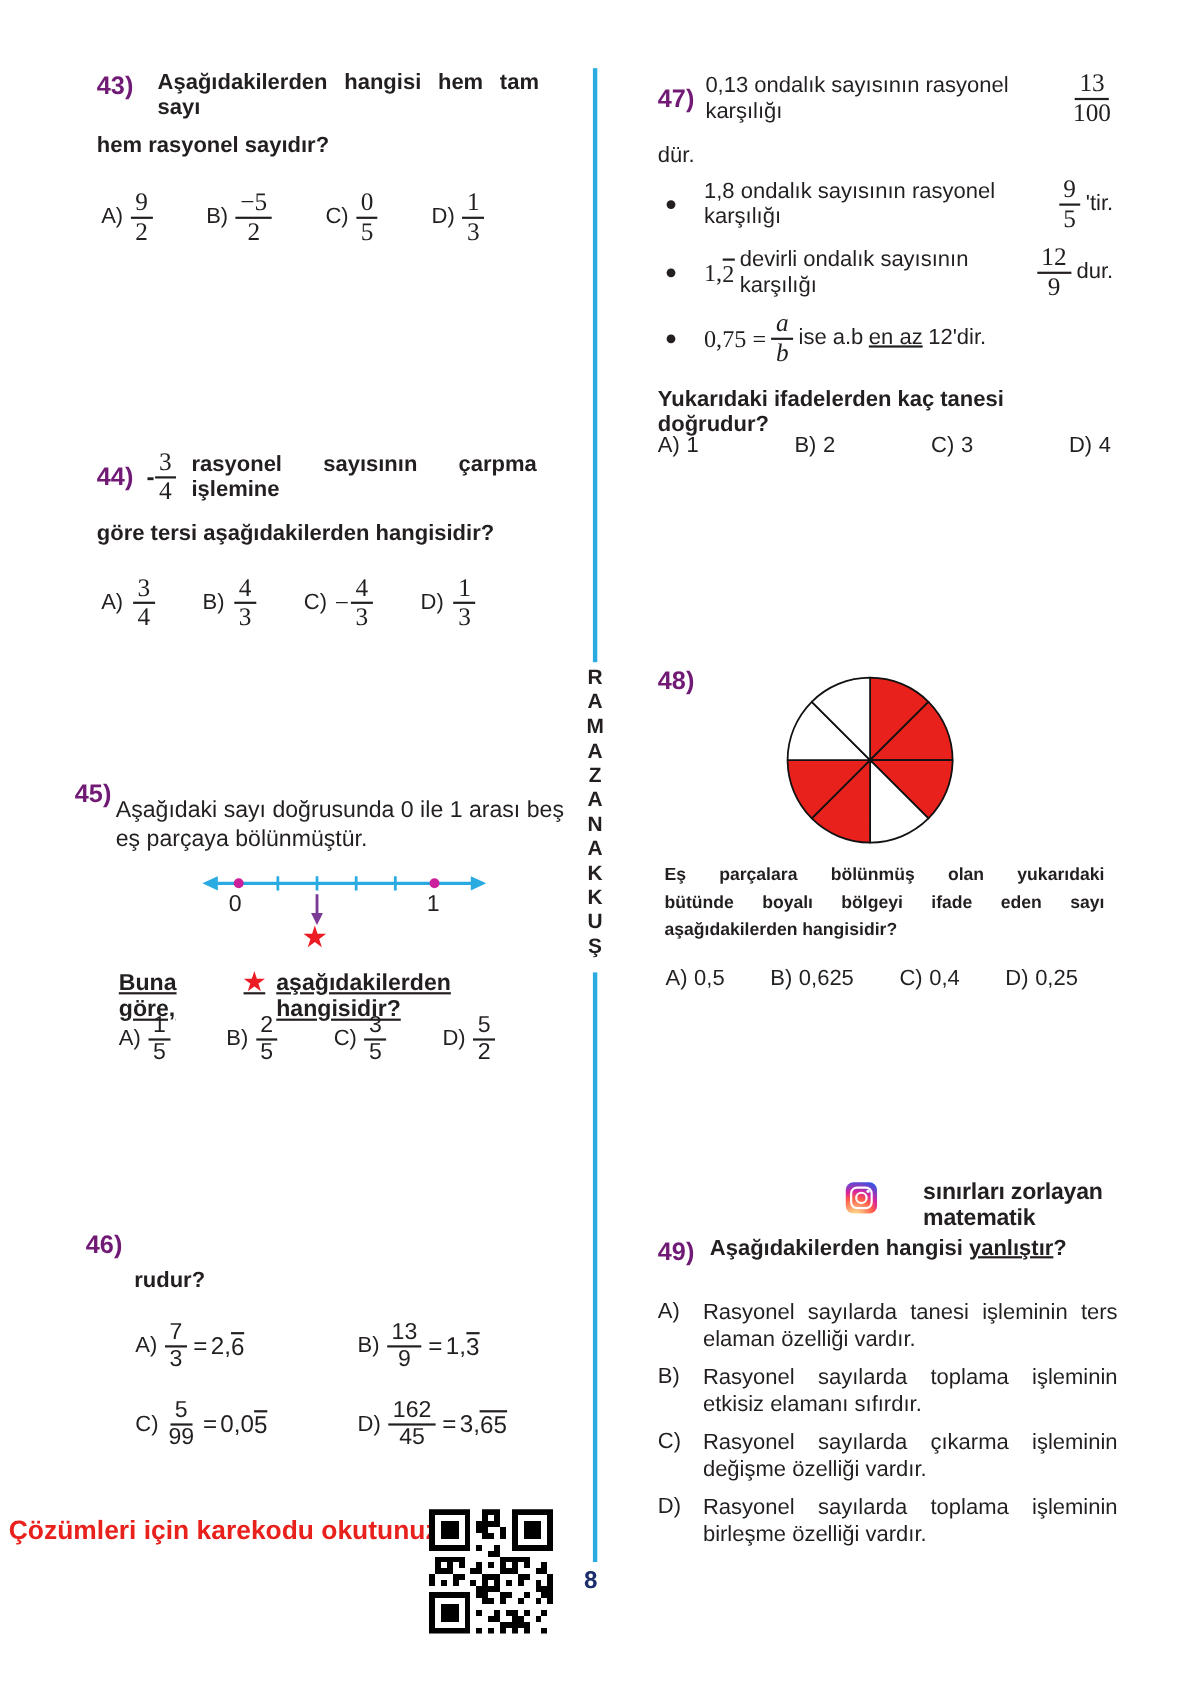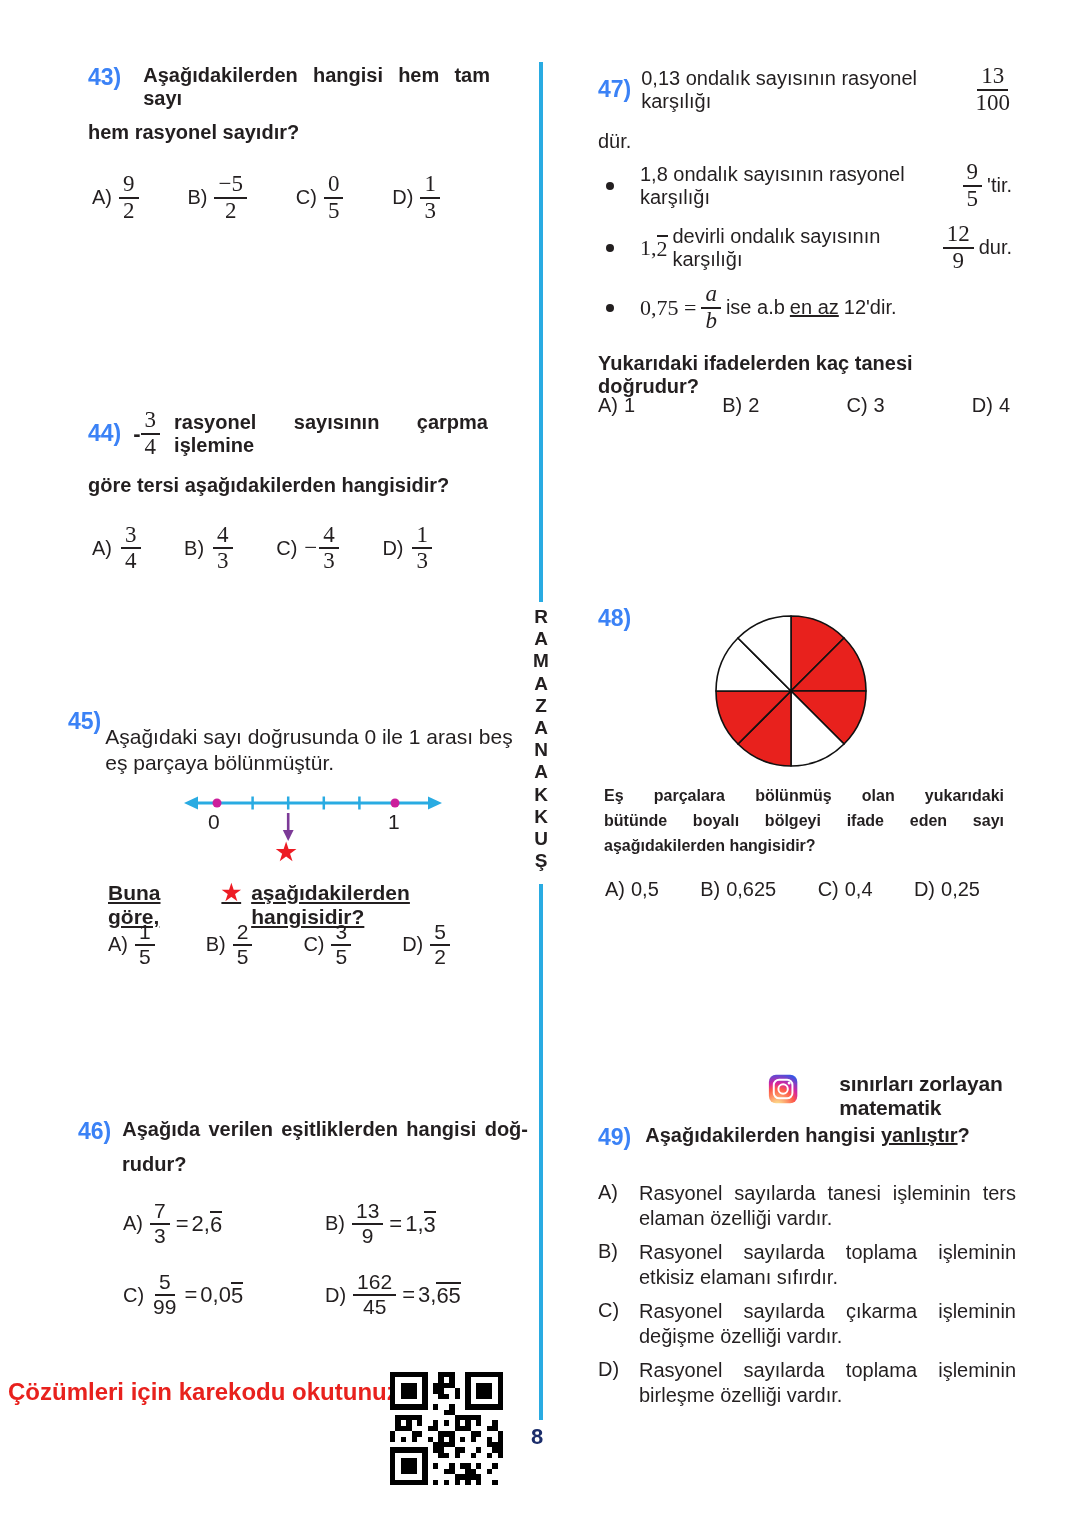--- a/index.html
+++ b/index.html
@@ -2,21 +2,21 @@
 <html><head>
 <meta charset="utf-8">
 <style>
   * { margin:0; padding:0; box-sizing:border-box; }
   html,body { background:#fff; }
   #page {
     position:relative; width:1080px; height:1528px; background:#ffffff;
     font-family:"Liberation Sans", sans-serif; color:#231f20; overflow:hidden;
   }
   .abs { position:absolute; }
-  .qnum { color:#3b82f6; font-weight:bold; font-size:23px; }
+  .qnum { color:#701a75; font-weight:bold; font-size:23px; }
   .bold { font-weight:bold; }
   .jline { text-align:justify; text-align-last:justify; }
   .serif { font-family:"Liberation Serif", serif; }
 
   
   .frac { display:inline-flex; flex-direction:column; align-items:center; vertical-align:middle; line-height:1.08;justify-content:flex-end; }
   .frac .fnum { border-bottom:2px solid #231f20; padding:0 4px; }
   .frac .fden { padding:0 2px; }
   .frac.serif { font-size:23px; }
   .frac.sans { font-size:21px; font-family:"Liberation Sans", sans-serif; }
@@ -255,21 +255,20 @@
             <span class="fnum">5</span>
             <span class="fden">2</span>
           </span>
       </span>
     </div>
   </div>
 
   <div class="abs" id="q46">
     <div class="qhead">
       <span class="qnum">46)</span>
-      <span class="qtext bold jline">Aşağıda verilen eşitliklerden hangisi doğ-</span>
     </div>
     <div class="line2">rudur?</div>
     <div class="grid">
       <div class="grow">
         <span class="gcell">
           <span class="olab">A)</span>
           <span class="frac sans">
               <span class="fnum">7</span>
               <span class="fden">3</span>
             </span>

